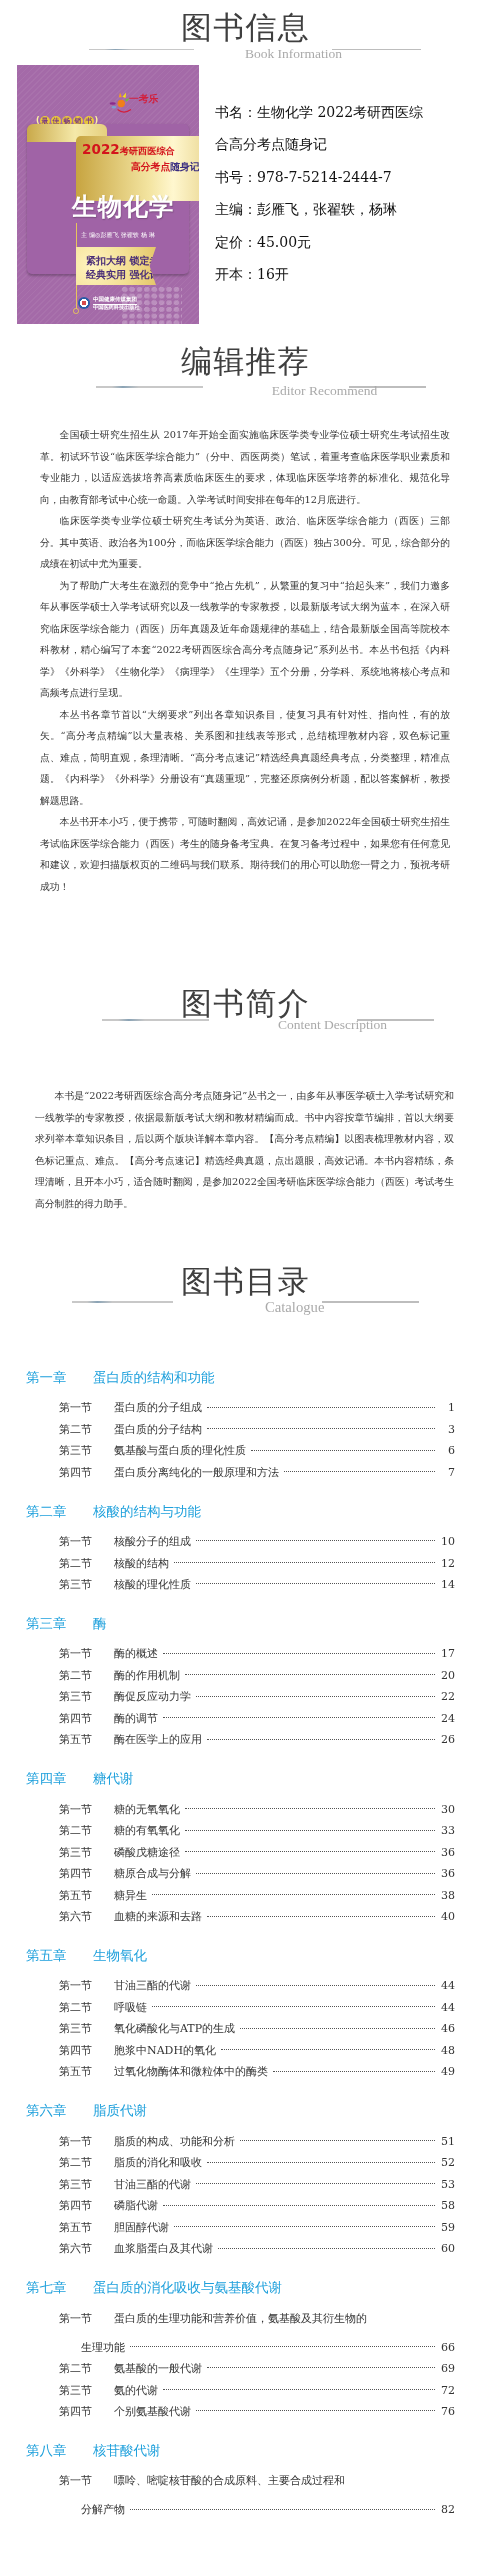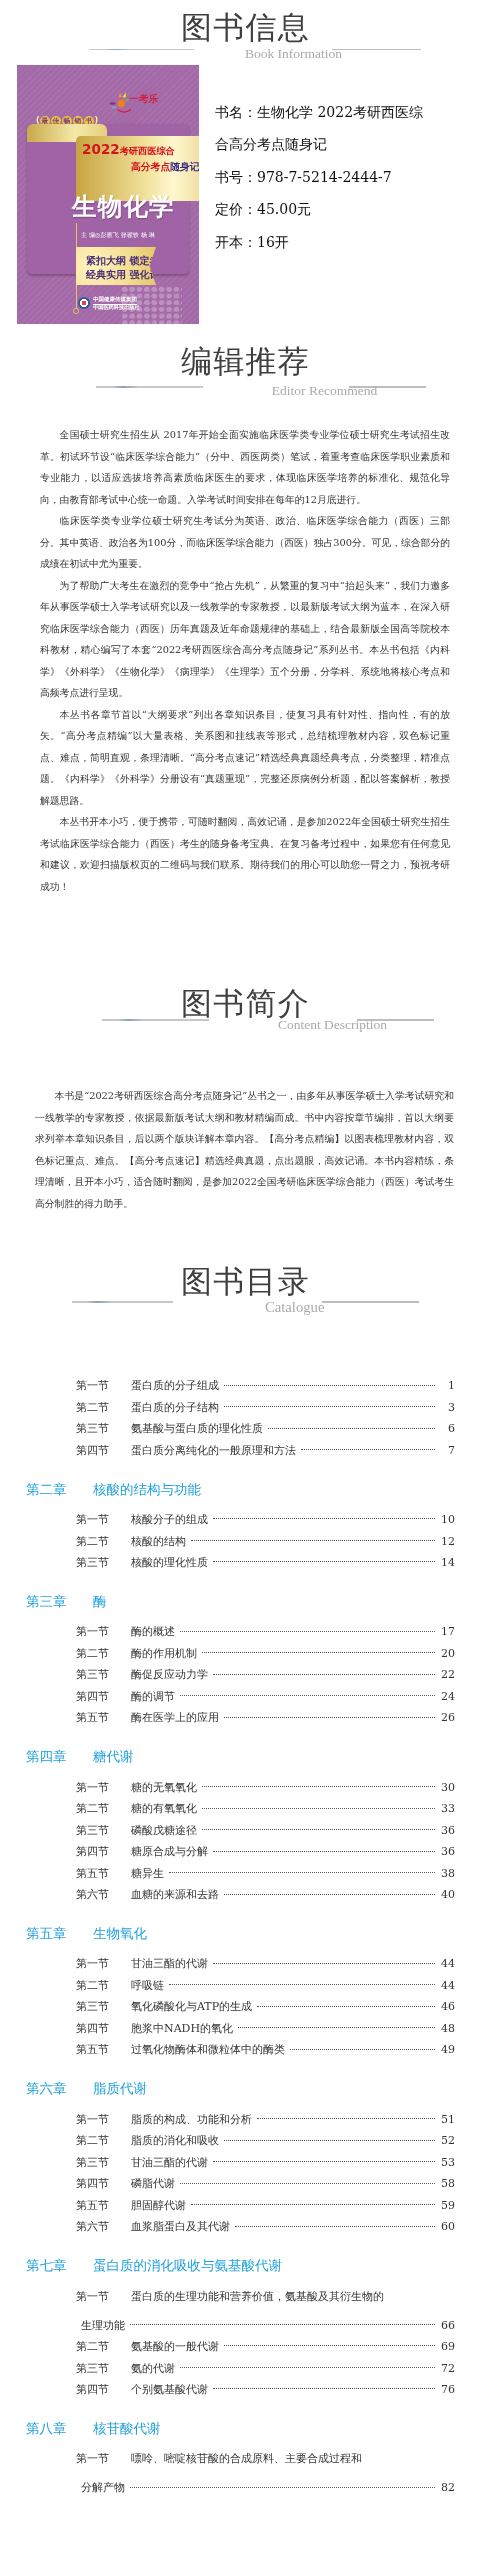--- a/index.html
+++ b/index.html
@@ -49,21 +49,21 @@
   .para-block { position: absolute; left: 40px; width: 410px; font-family: "DejaVu Serif", "Liberation Serif", serif; font-size: 9.8px; color: #333; line-height: 21.5px; text-align: justify; margin-top: 16px; }
   .para-block p { text-indent: 2em; margin: 0; }
   .desc-block { position: absolute; left: 35px; width: 419px; font-family: "DejaVu Serif", "Liberation Serif", serif; font-size: 9.8px; color: #333; line-height: 21.5px; text-align: justify; }
   .desc-block p { text-indent: 2em; }
 
   
   .toc { position: absolute; left: 0; top: 1366px; width: 491px; }
   .chapter { font-family: "DejaVu Sans", sans-serif; color: #1ea0dc; font-size: 13.5px; padding-left: 26px; height: 22px; line-height: 22px; white-space: nowrap; }
   .chapter .num { display: inline-block; width: 67px; }
   .sections { padding: 12.3px 0 13.5px 0; }
-  .sec-row { position: relative; display: flex; align-items: baseline; padding-left: 76px; padding-right: 36px; height: 21.5px; font-family: "DejaVu Serif", "Liberation Serif", serif; color: #333; font-size: 11px; white-space: nowrap; }
+  .sec-row { position: relative; display: flex; align-items: baseline; padding-left: 59px; padding-right: 36px; height: 21.5px; font-family: "DejaVu Serif", "Liberation Serif", serif; color: #333; font-size: 11px; white-space: nowrap; }
   .sec-row .snum { width: 55px; flex: none; }
   .sec-row .stitle { flex: none; }
   .sec-row .leader { flex: 1; border-bottom: 1.2px dotted #555; margin: 0 4.9px; position: relative; top: -3.7px; min-width: 12.3px; }
   .sec-row .page { flex: none; min-width: 14.7px; text-align: right; }
   .sec-row.wrap1 { height: 29px; }
   .sec-row.wrap2 { padding-left: 81px; }
 </style>
 </head>
 <body>
 
@@ -104,20 +104,21 @@
   <div class="dots"></div>
   <div class="pub-ico"></div>
   <div class="pub1">中国健康传媒集团</div>
   <div class="pub2">中国医药科技出版社</div>
 </div>
 
 <div class="info">
   <span class="row">书名：生物化学 2022考研西医综</span>
   <span class="row" style="margin-top:7.4px;">合高分考点随身记</span>
   <span class="row" style="margin-top:7.4px;">书号：978-7-5214-2444-7</span>
+  <span class="row" style="margin-top:7.4px;">主编：彭雁飞，张翟轶，杨琳</span>
   <span class="row" style="margin-top:7.4px;">定价：45.00元</span>
   <span class="row" style="margin-top:7.4px;">开本：16开</span>
 </div>
 
 <div class="sec-head" style="top:343px;">
   <div class="cn">编辑推荐</div>
   <div class="rule" style="left:96px;width:107px;top:43px;"></div>
   <div class="rule r" style="left:349px;width:77px;top:43px;"></div>
   <div class="en" style="top:40px;left:31px;">Editor Recommend</div>
 </div>
@@ -144,20 +145,21 @@
 <div class="sec-head" style="top:1263px;">
   <div class="cn">图书目录</div>
   <div class="rule" style="left:72px;width:101px;top:38px;"></div>
   <div class="rule r" style="left:218px;width:0;top:38px;"></div>
   <div class="rule r" style="left:322px;width:97px;top:38px;"></div>
   <div class="en" style="top:36px;left:1.2px;font-size:14.7px;">Catalogue</div>
 </div>
 
 <div class="toc">
 
+  <div class="chapter"><span class="num">第一章</span><span>蛋白质的结构和功能</span></div>
   <div class="sections">
     <div class="sec-row">
         <span class="snum">第一节</span>
         <span class="stitle">蛋白质的分子组成</span>
         <span class="leader"></span>
         <span class="page">1</span>
       </div>
     <div class="sec-row">
         <span class="snum">第二节</span>
         <span class="stitle">蛋白质的分子结构</span>

